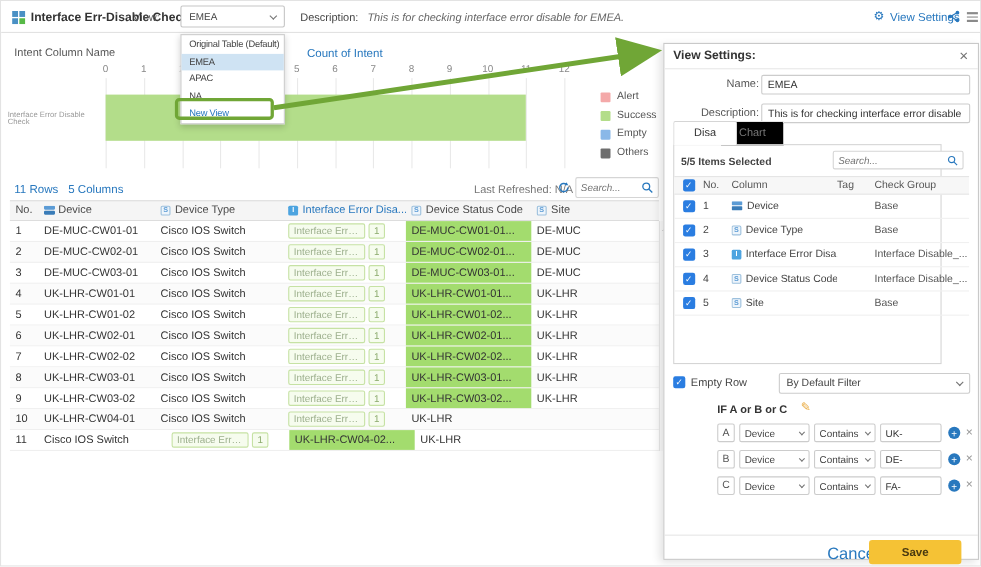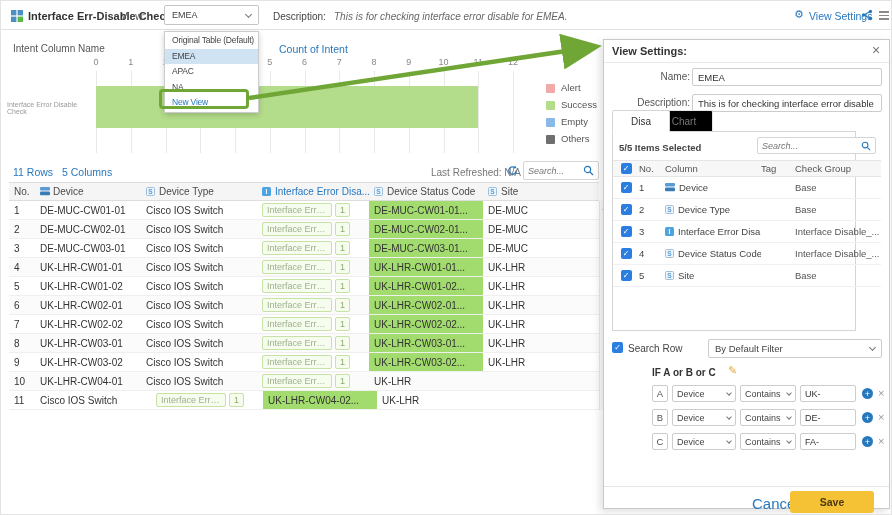--- a/index.html
+++ b/index.html
@@ -494,21 +494,21 @@
           <span>Site</span>
         </span>
         <span class="pc-tag"></span>
         <span class="pc-group">Base</span>
       </div>
     </div>
   </div>
 
   <div class="filter-row-line">
     <span class="checkbox filter-cb"></span>
-    <span class="filter-label">Search Row</span>
+    <span class="filter-label">Empty Row</span>
     <div class="mode-select">
       <span>By Default Filter</span>
       <span class="chev"></span>
     </div>
   </div>
   <span class="if-line">IF A or B or C</span>
   <span class="pencil-icon"></span>
 
   <div class="cond-rows">
     <div class="cond-row">

